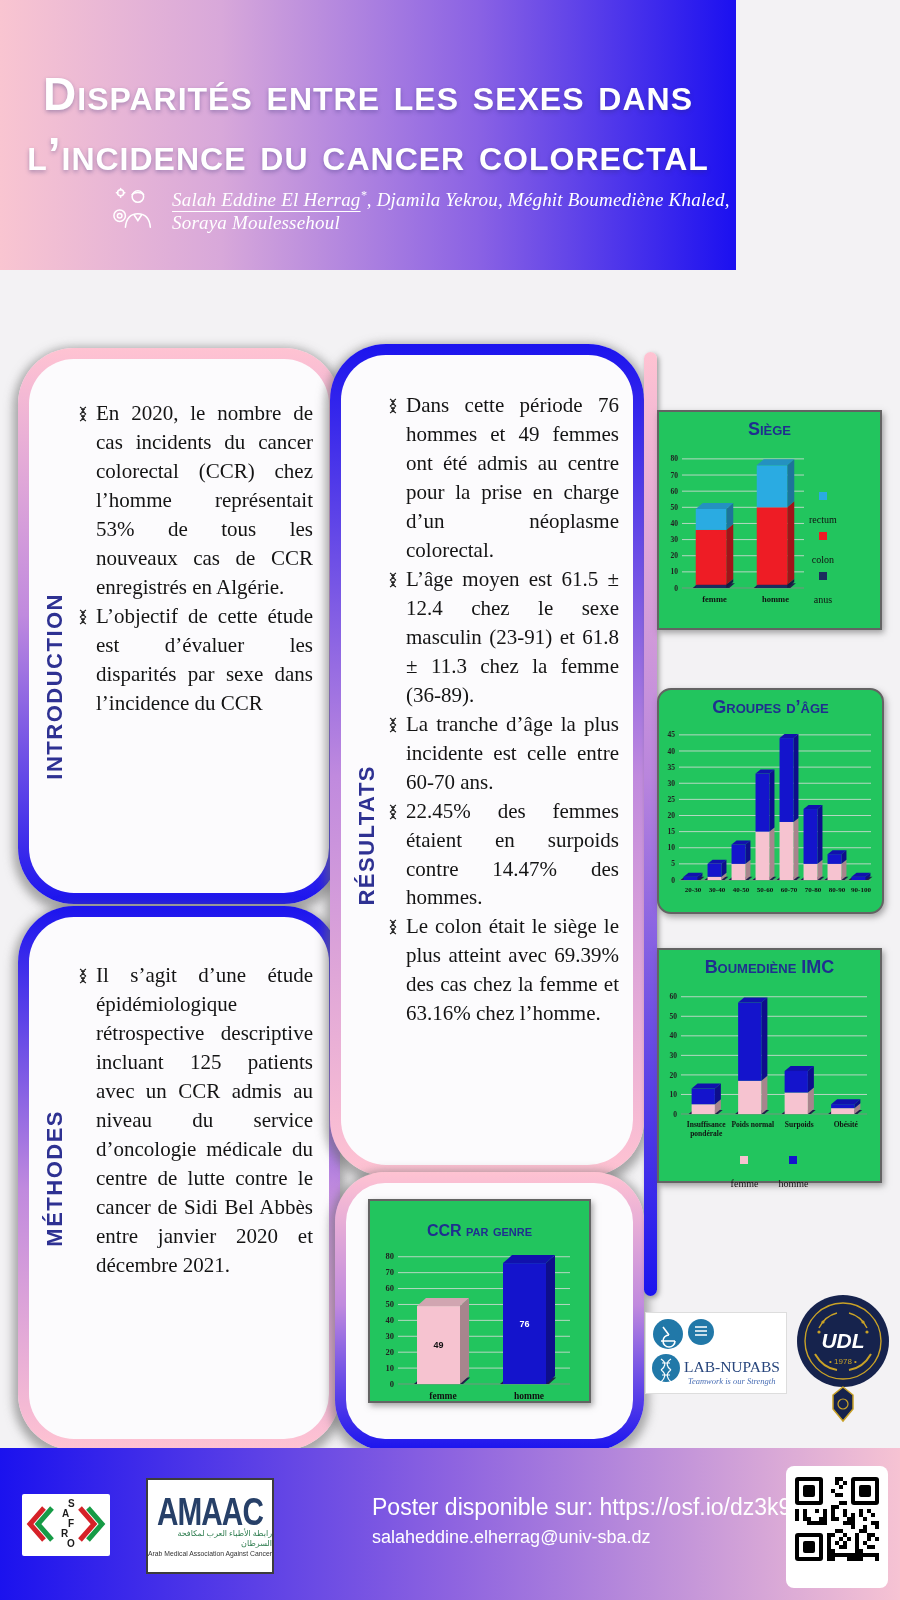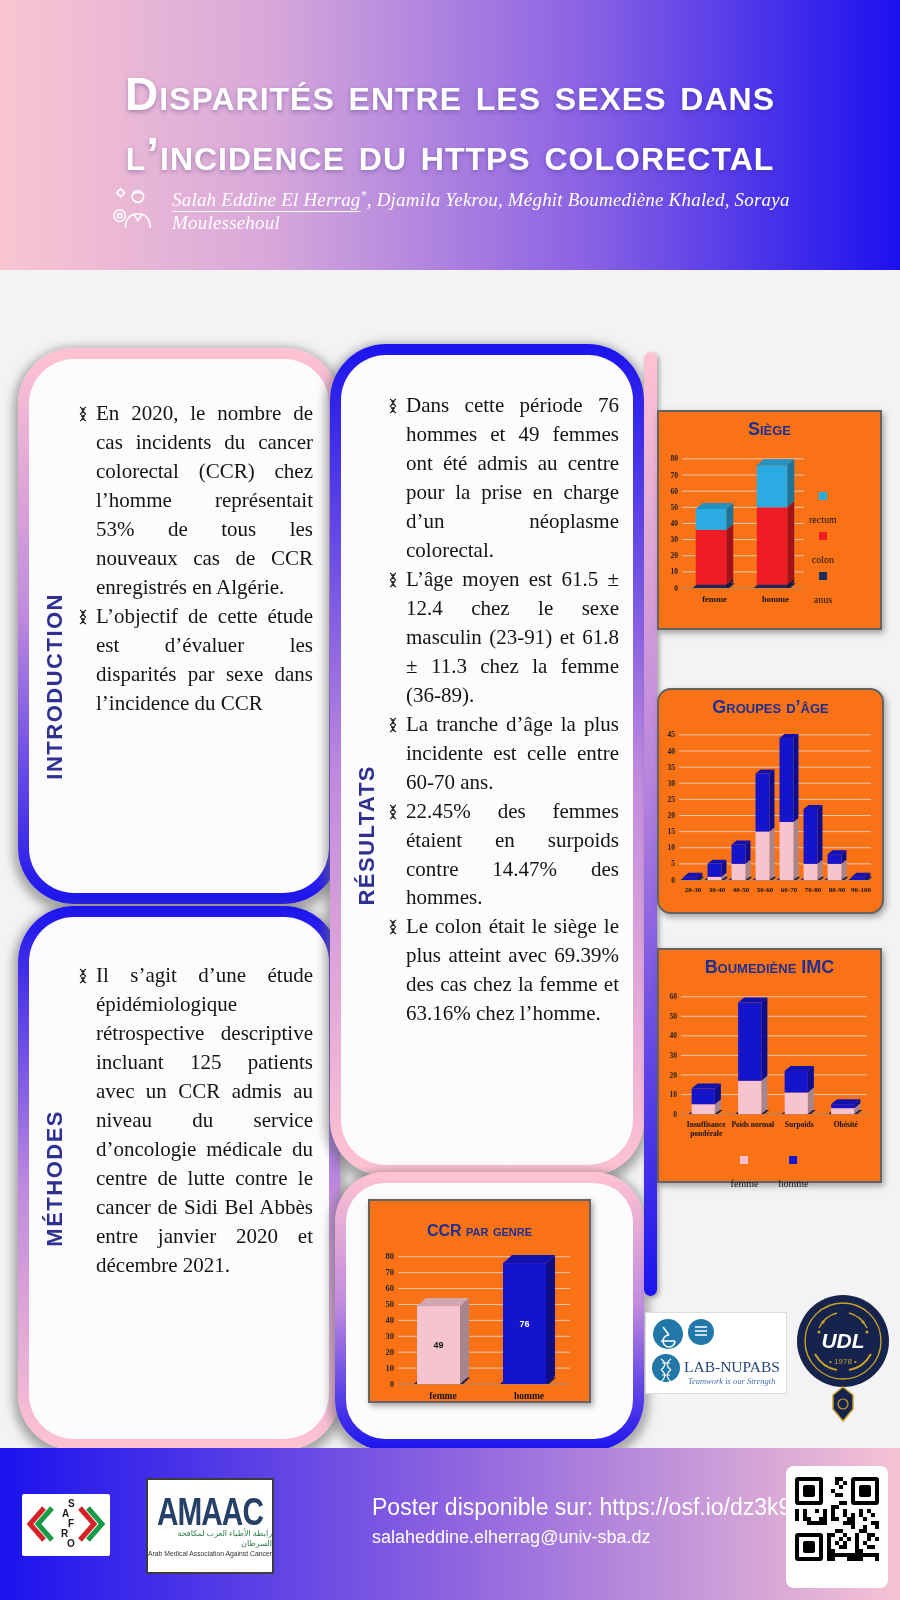--- a/index.html
+++ b/index.html
@@ -1,19 +1,19 @@
 <!DOCTYPE html>
 <html><head>
 <meta charset="utf-8">
 <style>
   html,body{margin:0;padding:0;background:#e8e8ea;}
   .poster{position:relative;width:900px;height:1600px;background:#f3f2f4;overflow:hidden;
           font-family:"Liberation Serif",serif;}
   
-  .header{position:absolute;left:0;top:0;width:900px;height:270px;
+  .header{position:absolute;left:0;top:0;width:736px;height:270px;
           background:linear-gradient(90deg,#f9c5d1 0%,#d8a8da 30%,#8a62e4 65%,#1b10f0 100%);}
   .htitle{position:absolute;left:0;right:0;top:64px;text-align:center;color:#ffffff;
           font-family:"Liberation Sans",sans-serif;font-weight:bold;font-variant:small-caps;
           font-size:46px;line-height:60px;letter-spacing:1px;text-shadow:0 2px 4px rgba(40,40,110,.35);}
   .authors{position:absolute;left:112px;top:186px;display:flex;align-items:center;gap:14px;color:#fff;}
   .authors .atext{font-size:19px;letter-spacing:.2px;font-style:italic;}
   .authors .amain{text-decoration:underline;text-underline-offset:4px;}
   .authors sup{font-size:12px;}
   
   .gbox{position:absolute;border:11px solid transparent;border-radius:56px;
@@ -22,21 +22,21 @@
   .grad-pb{--grad:linear-gradient(180deg,#ffc3d2 0%,#c08ade 48%,#1b14ee 100%);}
   .grad-bp{--grad:linear-gradient(180deg,#1b14ee 0%,#c08ade 52%,#ffc3d2 100%);}
   .vlabel{position:absolute;left:6px;top:0;bottom:0;width:40px;display:flex;align-items:center;justify-content:center;}
   .vlabel span{writing-mode:vertical-rl;transform:rotate(180deg);color:#2e3192;
         font-family:"Liberation Sans",sans-serif;font-weight:bold;font-size:22px;letter-spacing:1.5px;}
   .bullets{position:absolute;}
   .bullet{display:flex;align-items:flex-start;}
   .bicon{flex:0 0 19px;padding-top:7px;}
   .btext{font-size:21px;line-height:1.38;text-align:justify;color:#141414;}
   
-  .chart-panel{position:absolute;background:#f97316;border:2px solid #636363;
+  .chart-panel{position:absolute;background:#22c55e;border:2px solid #636363;
                box-shadow:2px 3px 6px rgba(80,80,80,.5);}
   .chart-title{text-align:center;font-family:"Liberation Sans",sans-serif;font-weight:bold;
                font-variant:small-caps;color:#1f2f8f;font-size:18px;padding-top:7px;}
   .chart-body{display:flex;}
   .legend-col{display:flex;flex-direction:column;gap:7px;padding-top:52px;}
   .legend-row{display:flex;justify-content:center;gap:20px;padding-top:2px;}
   .legend-item{display:flex;align-items:center;gap:14px;font-size:10px;color:#111;flex-direction:column;}
   .legend-swatch{width:8px;height:8px;display:inline-block;}
   
   .capsule{position:absolute;left:644px;top:352px;width:13px;height:944px;border-radius:7px;
@@ -63,21 +63,21 @@
   .qr svg{margin-top:11px;}
 </style>
 </head>
 <body>
 
 <div class="poster">
 
   <div class="header">
     <div class="htitle">
       <div>Disparités entre les sexes dans</div>
-      <div>l’incidence du https colorectal</div>
+      <div>l’incidence du cancer colorectal</div>
     </div>
     <div class="authors">
       <span>
         <svg width="46" height="46" viewBox="0 0 48 48" fill="none" stroke="#ffffff" stroke-width="1.6" stroke-linecap="round">
           <circle cx="9" cy="7" r="3.2"></circle>
           <path d="M9 2.6v1.4M9 10.4v1.4M4.6 7h1.4M12 7h1.4"></path>
           <circle cx="8" cy="31" r="6"></circle>
             <circle cx="8" cy="31" r="2.4"></circle>
           <circle cx="27" cy="11" r="6"></circle>
           <path d="M21 9c2-3 10-3 12 0"></path>

